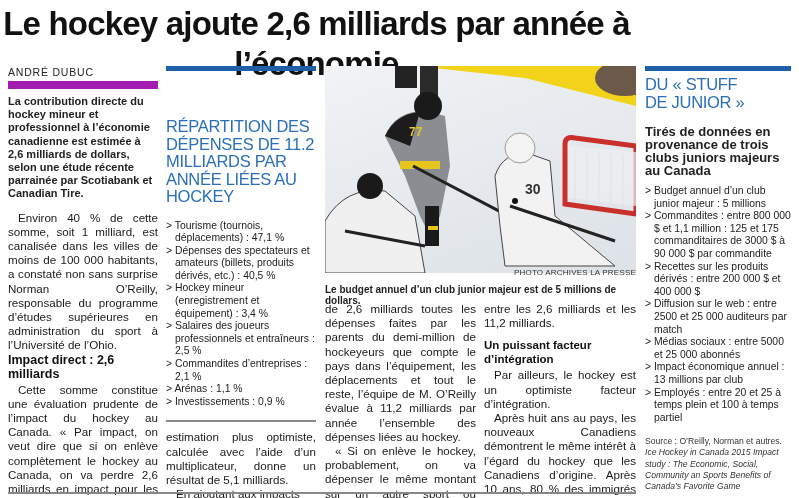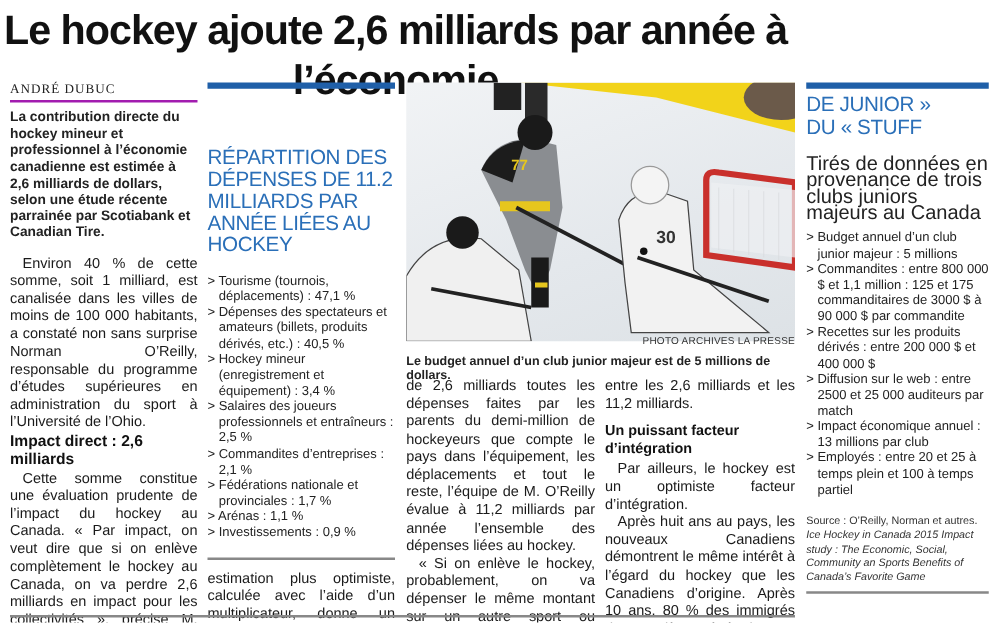--- a/index.html
+++ b/index.html
@@ -10,22 +10,22 @@
       letter-spacing: -0.8px; color: #111; line-height: 40px;
     }
     .col { position: absolute; top: 66px; }
     .serif {
       font-family: Liberation Sans, sans-serif; font-size: 11.6px; line-height: 14.2px;
       text-align: justify; color: #1a1a1a;
     }
     .serif p { margin: 0; text-indent: 10px; }
     .sans { font-family: "Liberation Sans", sans-serif; }
     .byline {
-      font-family: Liberation Serif, serif; font-size: 10.5px; letter-spacing: 0.8px;
-      color: #222; padding-bottom: 3px; border-bottom: 2px solid #a21caf; margin-bottom: 6px;
+      font-family: Liberation Sans, sans-serif; font-size: 10.5px; letter-spacing: 0.8px;
+      color: #222; padding-bottom: 3px; border-bottom: 8px solid #a21caf; margin-bottom: 6px;
     }
     .lede {
       font-family: "Liberation Sans", sans-serif; font-weight: bold; font-size: 11px;
       line-height: 13.2px; color: #222; margin-bottom: 10px;
     }
     .subhead {
       font-family: "Liberation Sans", sans-serif; font-size: 12.5px; font-weight: bold;
       color: #111; margin: 0 0 2px 0; line-height: 14px;
     }
     .boxbar { height: 5px; background: #1f5fa8; margin-bottom: 5px; }
@@ -72,21 +72,20 @@
 
 <div class="col" style="left:166px; width:150px;">
   <div class="boxbar"></div>
   <div class="boxtitle" style="margin-bottom:14px;margin-top:47px;">Répartition des dépenses de 11.2 milliards par année liées au hockey</div>
   <ul class="blist">
     <li>Tourisme (tournois, déplacements) : 47,1 %</li>
     <li>Dépenses des spectateurs et amateurs (billets, produits dérivés, etc.) : 40,5 %</li>
     <li>Hockey mineur (enregistrement et équipement) : 3,4 %</li>
     <li>Salaires des joueurs professionnels et entraîneurs : 2,5 %</li>
     <li>Commandites d’entreprises : 2,1 %</li>
-    <li>Fédérations nationale et provinciales : 1,7 %</li>
     <li>Arénas : 1,1 %</li>
     <li>Investissements : 0,9 %</li>
   </ul>
   <div class="rule" style="margin:12px 0 8px 0;"></div>
   <div class="serif">
     <p style="text-indent:0;">estimation plus optimiste, calculée avec l’aide d’un multiplicateur, donne un résultat de 5,1 milliards.</p>
     <p>En ajoutant aux impacts</p>
   </div>
 </div>
 
@@ -140,29 +139,30 @@
   <div class="subhead" style="font-size:11.5px; margin-top:8px;">Un puissant facteur d’intégration</div>
   <div class="serif">
     <p>Par ailleurs, le hockey est un optimiste facteur d’intégration.</p>
     <p>Après huit ans au pays, les nouveaux Canadiens démontrent le même intérêt à l’égard du hockey que les Canadiens d’origine. Après 10 ans, 80 % des immigrés de première génération se disent amateurs de hockey professionnel de la LNH.</p>
   </div>
 </div>
 
 <div class="col" style="left:645px; width:146px;">
   <div class="boxbar"></div>
   <div class="boxtitle" style="margin-bottom:14px;">
+    <div>Du « Stuff</div>
     <div>de junior »</div>
-    <div>Du « Stuff</div>
   </div>
-  <div class="sans" style="font-size:16px; font-weight:normal; line-height:13px; color:#222; margin-bottom:8px;">Tirés de données en provenance de trois clubs juniors majeurs au Canada</div>
+  <div class="sans" style="font-size:13px; font-weight:bold; line-height:13px; color:#222; margin-bottom:8px;">Tirés de données en provenance de trois clubs juniors majeurs au Canada</div>
   <ul class="blist">
     <li>Budget annuel d’un club junior majeur : 5 millions</li>
     <li>Commandites : entre 800 000 $ et 1,1 million : 125 et 175 commanditaires de 3000 $ à 90 000 $ par commandite</li>
     <li>Recettes sur les produits dérivés : entre 200 000 $ et 400 000 $</li>
     <li>Diffusion sur le web : entre 2500 et 25 000 auditeurs par match</li>
+    <li>Médias sociaux : entre 5000 et 25 000 abonnés</li>
     <li>Impact économique annuel : 13 millions par club</li>
     <li>Employés : entre 20 et 25 à temps plein et 100 à temps partiel</li>
   </ul>
   <div class="source" style="margin-top:12px;">
     <span>Source : O’Reilly, Norman et autres. </span><i>Ice Hockey in Canada 2015 Impact study : The Economic, Social, Community an Sports Benefits of Canada’s Favorite Game</i>
   </div>
   <div class="rule" style="margin-top:6px;"></div>
 </div>
 
 <div class="rule" style="position:absolute; left:8px; top:492px; width:628px;"></div>

